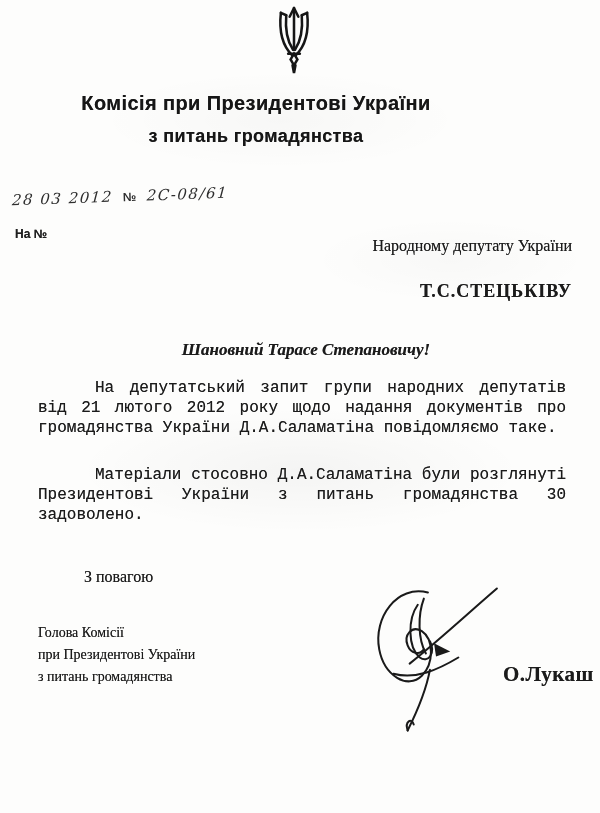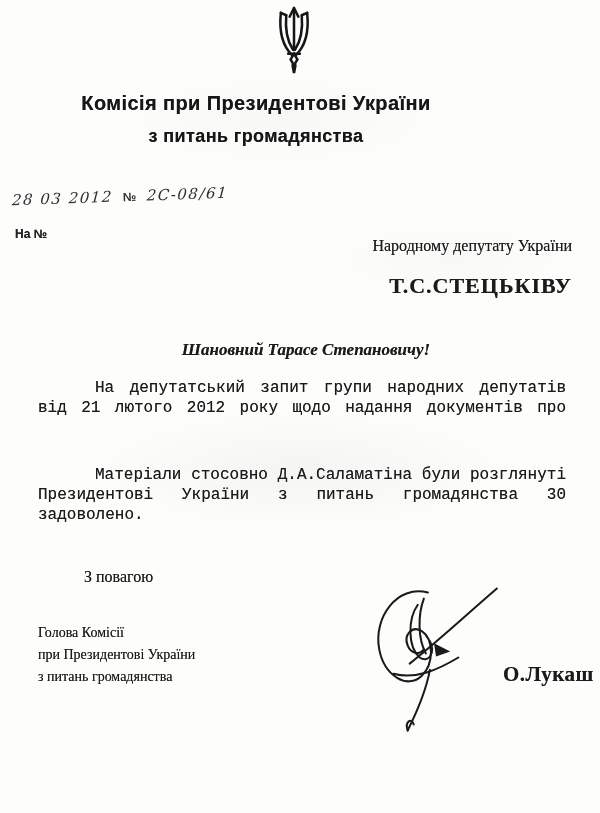--- a/index.html
+++ b/index.html
@@ -29,21 +29,21 @@
     font-family:"DejaVu Serif", serif;font-size:15px;color:#2e2e2e;
     transform:rotate(-2deg) skewX(-6deg);letter-spacing:1.5px;white-space:nowrap;}
   .hw-ref .printed-no{font-style:normal;font-weight:bold;
     font-family:"Liberation Sans", sans-serif;font-size:12px;letter-spacing:0;transform:skewX(6deg);display:inline-block;margin:0 4px;}
 
   .reply-ref{left:15px;top:227px;font-family:"Liberation Sans", sans-serif;
     font-weight:bold;font-size:12px;color:#1e1e1e;}
 
   .addressee{left:352px;top:236px;width:220px;text-align:right;}
   .addressee-role{font-size:16px;line-height:19px;}
-  .addressee-name{margin-top:18px;font-weight:bold;font-size:22px;letter-spacing:1px;}
+  .addressee-name{margin-top:26px;font-weight:bold;font-size:18px;letter-spacing:1px;}
 
   .salutation{left:0;top:340px;width:612px;text-align:center;
     font-weight:bold;font-style:italic;font-size:17px;}
 
   .body-par{left:38px;width:528px;font-size:16px;}
   .par1{top:378px;}
   .par2{top:452px;margin-top:13px;}
   .jline{text-align:justify;text-align-last:justify;line-height:20px;height:20px;overflow:hidden;font-family:Liberation Mono, monospace;}
   .jline.first{padding-left:57px;}
   .jline.last{text-align-last:left;}
@@ -94,20 +94,21 @@
   <div class="abs addressee scan">
     <div class="addressee-role">Народному депутату України</div>
     <div class="addressee-name">Т.С.СТЕЦЬКІВУ</div>
   </div>
 
   <div class="abs salutation scan">Шановний Тарасе Степановичу!</div>
 
   <div class="abs body-par par1 scan">
     <div class="jline first">На депутатський запит групи народних депутатів України</div>
     <div class="jline">від 21 лютого 2012 року щодо надання документів про прийняття до</div>
+    <div class="jline last">громадянства України Д.А.Саламатіна повідомляємо таке.</div>
   </div>
 
   <div class="abs body-par par2 scan">
     <div class="jline first">Матеріали стосовно Д.А.Саламатіна були розглянуті Комісією при</div>
     <div class="jline">Президентові України з питань громадянства 30 листопада 2005 року та</div>
     <div class="jline last">задоволено.</div>
   </div>
 
   <div class="abs closing scan">З повагою</div>
 

